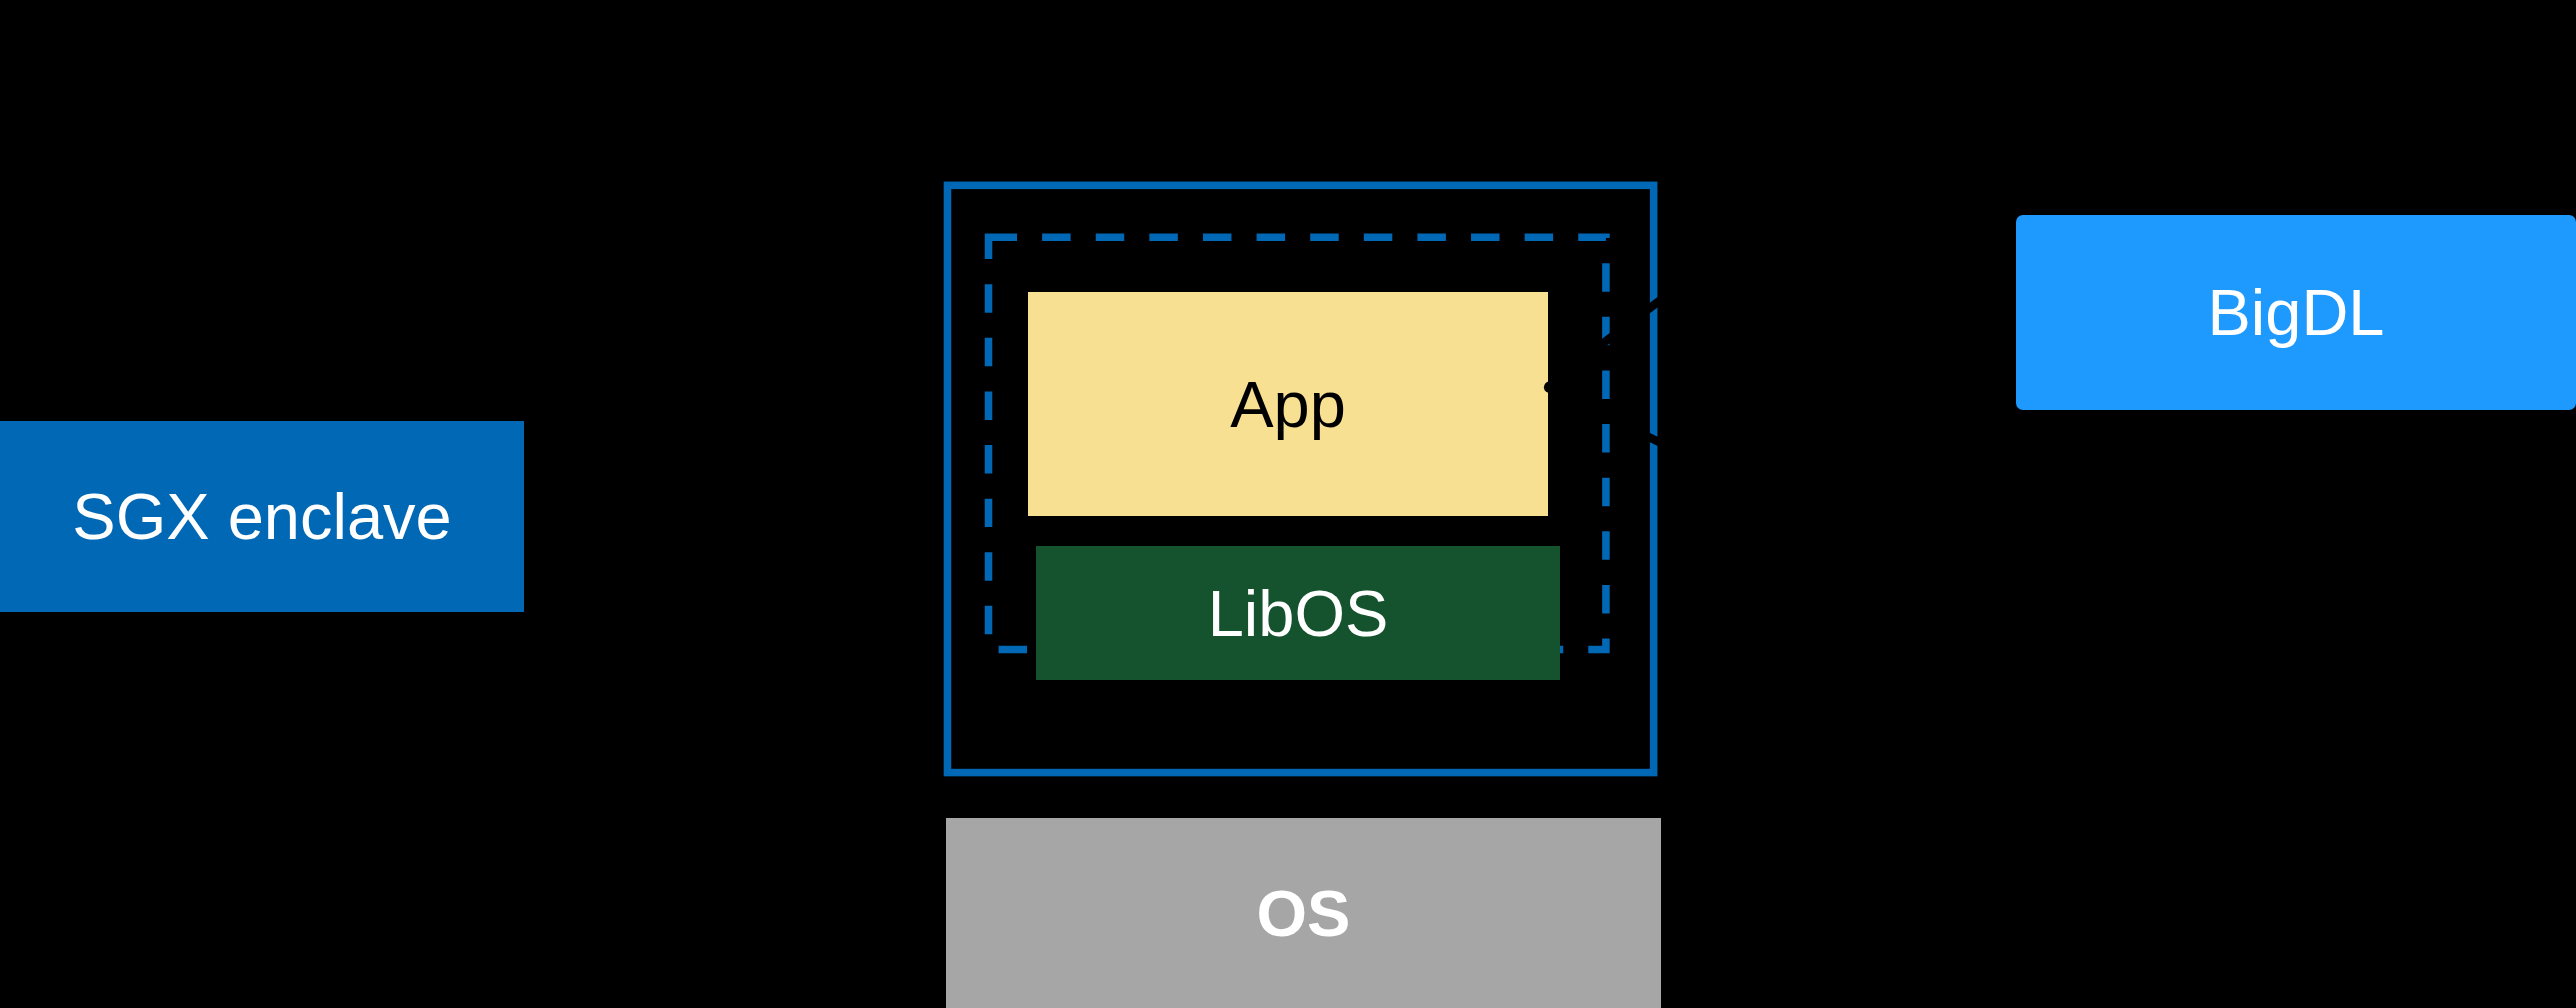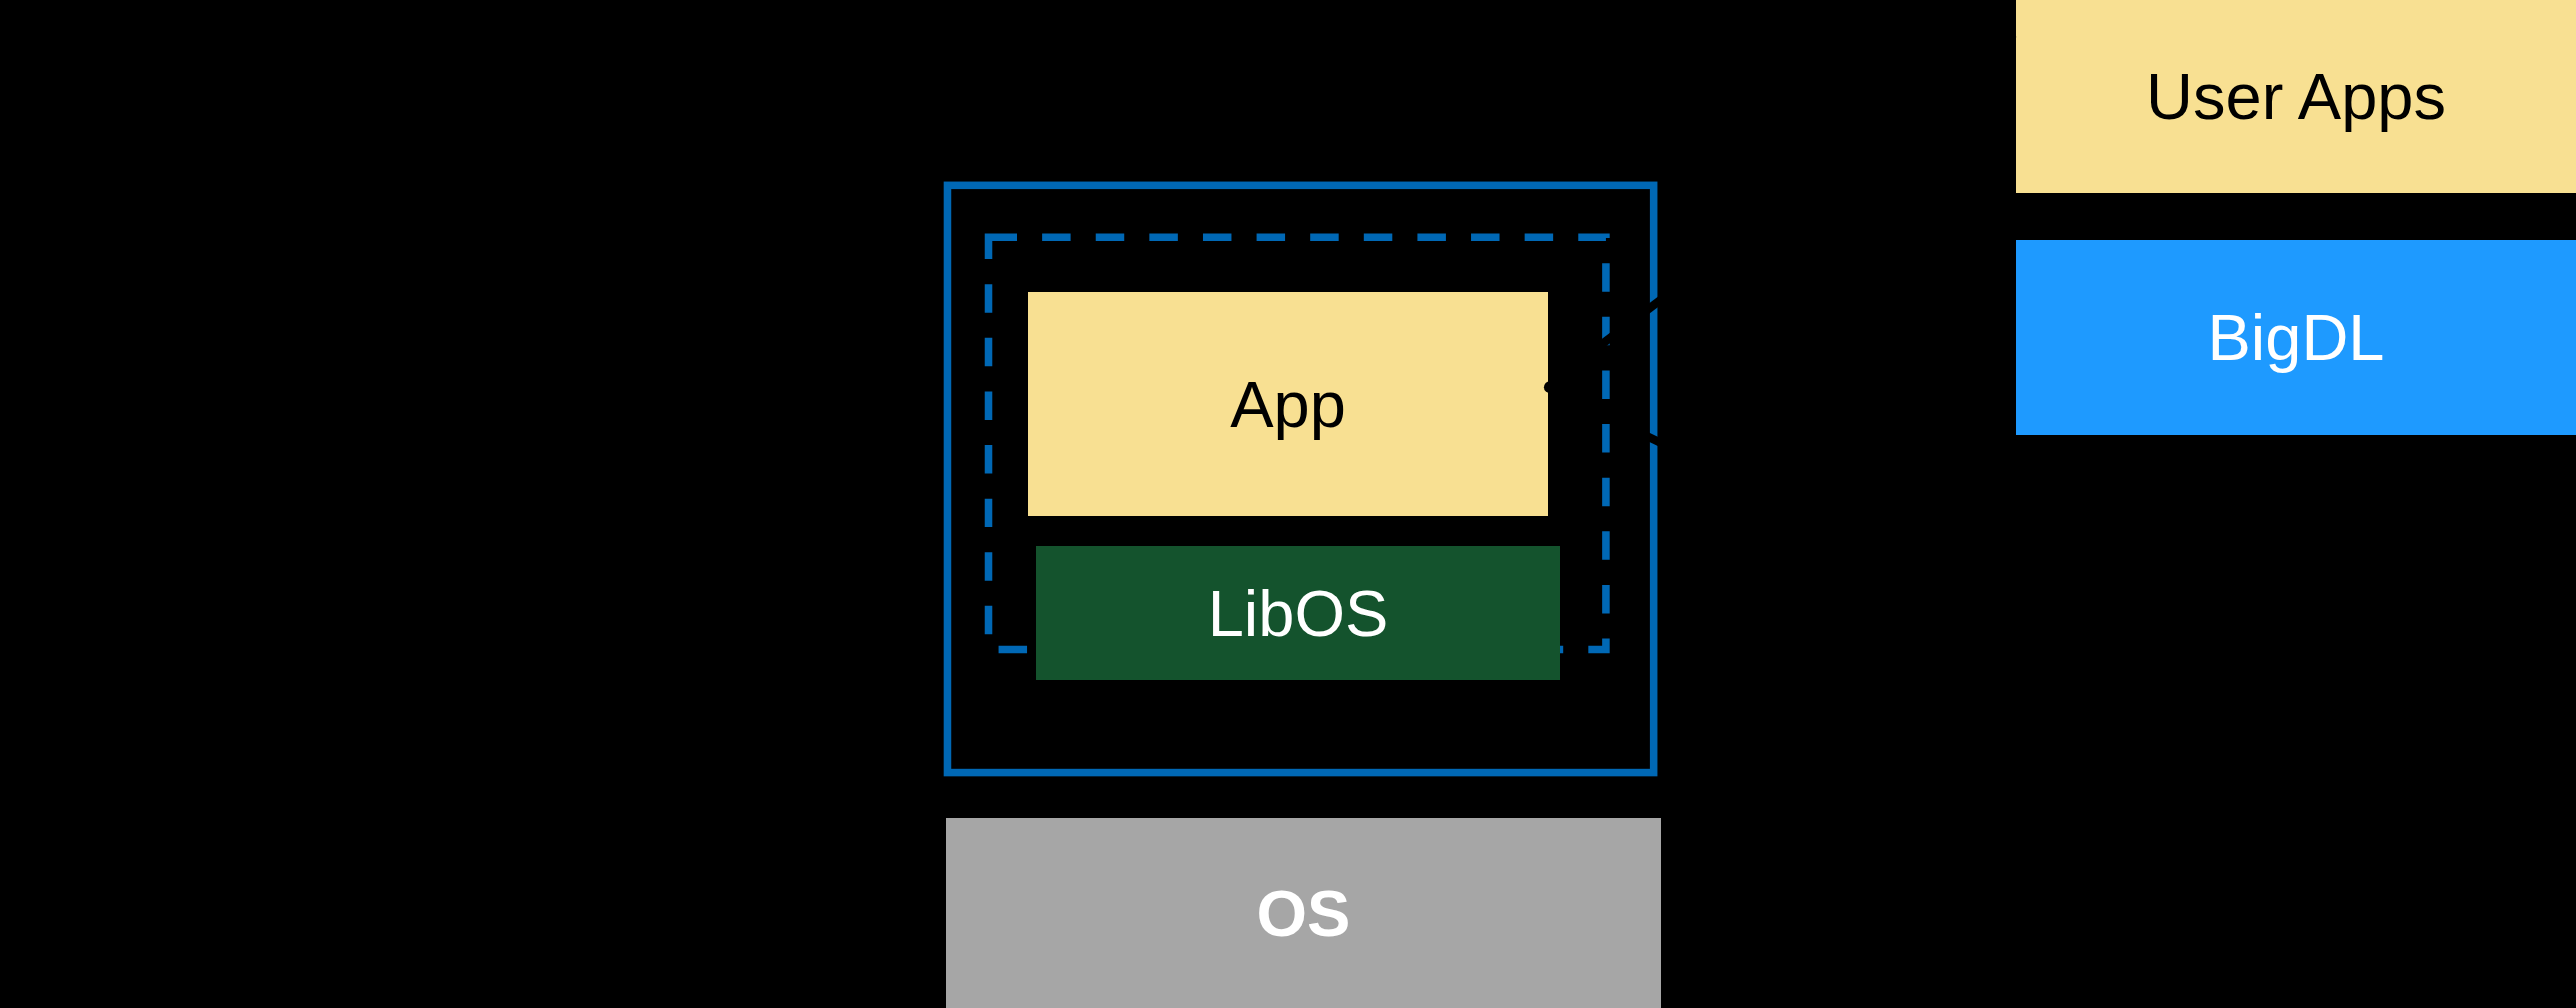--- a/index.html
+++ b/index.html
@@ -38,38 +38,38 @@
 
   <svg class="layer" width="2576" height="1009" viewBox="0 0 3075 1204">
 
     <line x1="641" y1="617" x2="1126" y2="617" stroke-width="8" stroke="#000000"></line>
 
     <rect x="1131" y="221" width="843" height="701" fill="none" stroke-width="9" stroke="#0068b5"></rect>
 
     <rect x="1180" y="283" width="737" height="492" fill="none" stroke-width="9" stroke-dasharray="34 30" stroke="#0068b5"></rect>
   </svg>
 
+  <div class="box" style="left: 0px; top: 421px; width: 524px; height: 191px; background-color: rgb(0, 104, 181);">
+    <span style="color: rgb(255, 255, 255);">SGX enclave</span>
+  </div>
 
   <div class="box" style="left: 1028px; top: 292px; width: 520px; height: 224px; background-color: rgb(248, 224, 146);">
     <span style="color: rgb(0, 0, 0);">App</span>
   </div>
 
   <div class="box" style="left: 1036px; top: 546px; width: 524px; height: 134px; background-color: #14532d;">
     <span style="color: rgb(255, 255, 255);">LibOS</span>
   </div>
 
   <div class="box bold" style="left: 946px; top: 818px; width: 715px; height: 190px; background-color: rgb(166, 166, 166);">
     <span style="color: rgb(255, 255, 255);">OS</span>
   </div>
 
-  <div class="box" style="left: 2016px; top: 0px; width: 560px; height: 193px; background-color: rgb(248, 224, 146);">
-    <span style="color: rgb(0, 0, 0);">User Apps</span>
-  </div>
 
-  <div class="box" style="left: 2016px; top: 240px; width: 560px; height: 195px; background-color: rgb(30, 154, 255);">
+  <div class="box" style="left: 2016px; top: 215px; width: 560px; height: 195px; background-color: rgb(30, 154, 255); border-radius: 7px;">
     <span style="color: rgb(255, 255, 255);">BigDL</span>
   </div>
 
 
   <svg class="layer" width="2576" height="1009" viewBox="0 0 3075 1204">
 
     <line x1="1852" y1="456" x2="2404" y2="40" stroke-width="10" stroke="#000000"></line>
     <line x1="1852" y1="466" x2="2404" y2="730" stroke-width="10" stroke="#000000"></line>
 
     <circle cx="634" cy="617" r="7" fill="#000000"></circle>

